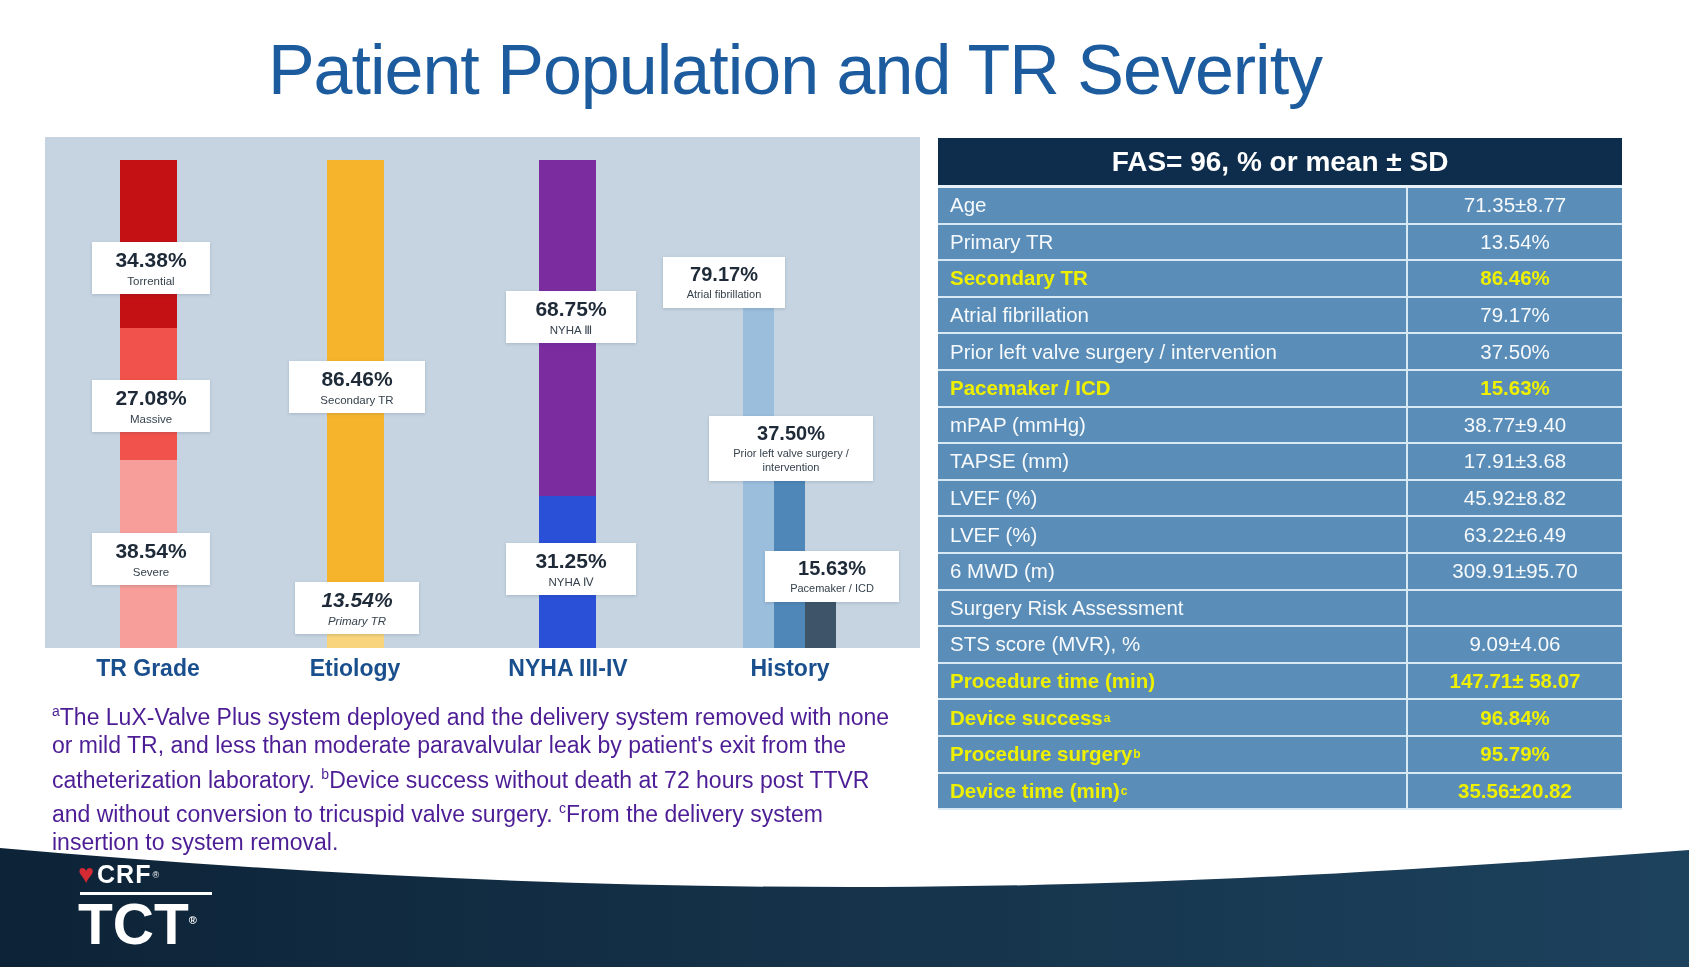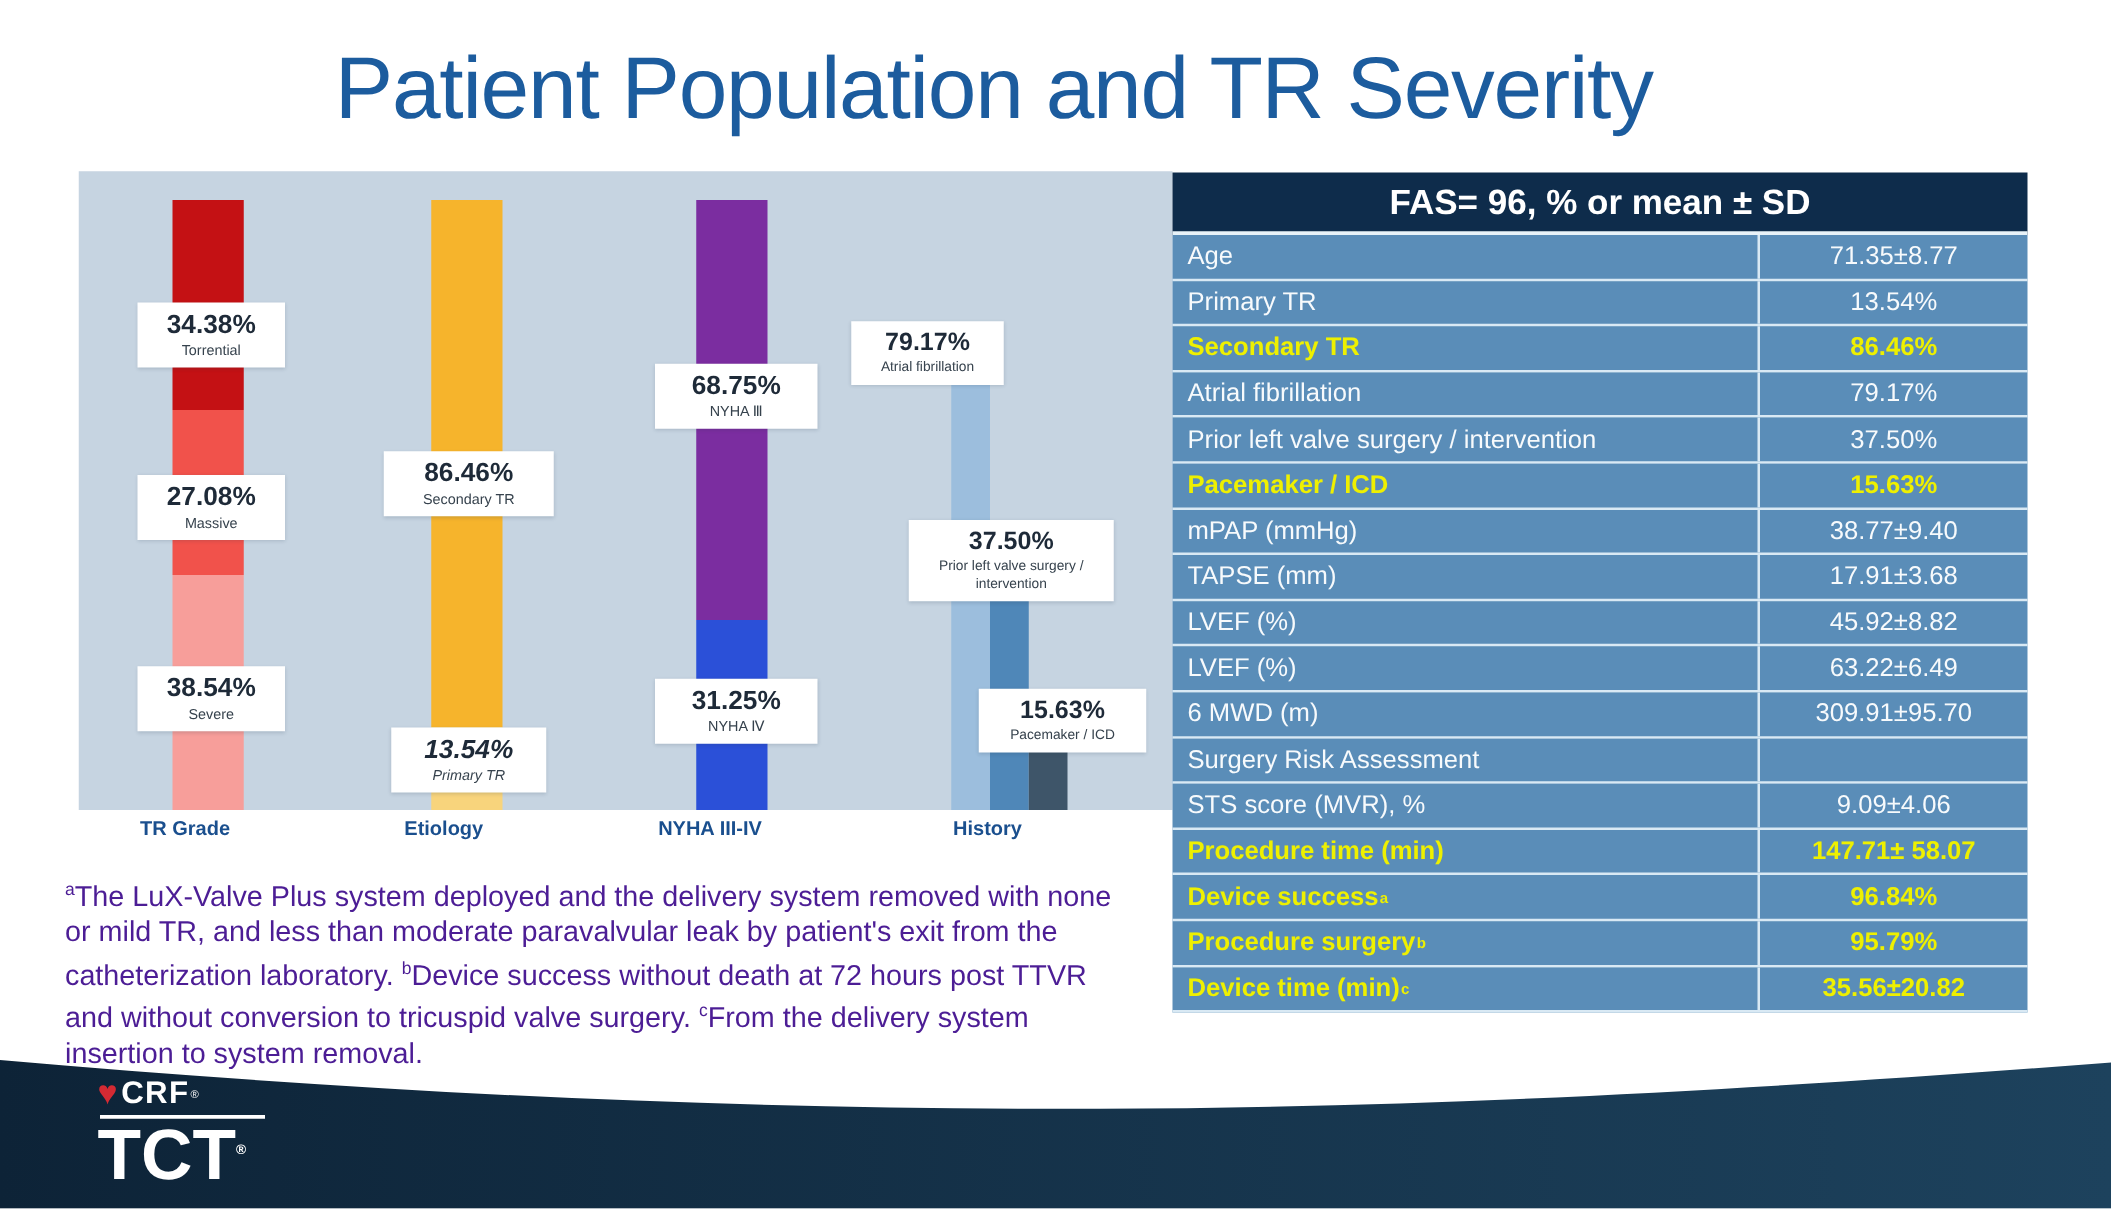--- a/index.html
+++ b/index.html
@@ -2,34 +2,34 @@
 <html><head>
 <meta charset="utf-8">
 <style>
   html,body{margin:0;padding:0;background:#fff;}
   .slide{position:relative;width:1689px;height:967px;background:#ffffff;overflow:hidden;
          font-family:"Liberation Sans",sans-serif;}
   
   .title{position:absolute;top:30px;left:0;width:1590px;text-align:center;
          font-size:70px;color:#1c5c9e;font-weight:400;letter-spacing:-1px;}
   
-  .chart-panel{position:absolute;left:63px;top:137px;width:875px;height:511px;background:#c6d4e1;}
+  .chart-panel{position:absolute;left:45px;top:137px;width:875px;height:511px;background:#c6d4e1;}
   .bar{position:absolute;bottom:0;display:flex;flex-direction:column;}
   .seg{width:100%;}
   .hbar{position:absolute;bottom:0;}
   .hbar.capped{box-sizing:border-box;border-top:7px solid #2c3e4f;}
   .label-box{position:absolute;background:#ffffff;text-align:center;padding:7px 3px 6px 3px;
              box-shadow:0 1px 3px rgba(30,50,70,.18);z-index:5;}
   .label-box .pct{font-size:21px;font-weight:bold;color:#1e2a38;line-height:1.05;}
   .label-box .sub{font-size:11.5px;color:#36424d;margin-top:3px;line-height:1.25;}
   .label-box.small .pct{font-size:20px;}
   .label-box.small .sub{font-size:11px;}
   .label-box.italic .pct,.label-box.italic .sub{font-style:italic;}
   .cat-label{position:absolute;top:655px;transform:translateX(-50%);
-             font-size:16px;font-weight:bold;color:#1a4f8e;white-space:nowrap;}
+             font-size:23px;font-weight:bold;color:#1a4f8e;white-space:nowrap;}
   
   .ptable{position:absolute;left:938px;top:138px;width:684px;}
   .thead{height:47px;background:#0e2c4b;color:#ffffff;font-weight:bold;font-size:28px;
          display:flex;align-items:center;justify-content:center;border-bottom:3px solid #e8f2f8;}
   .trow{display:flex;height:36.6px;background:#5a8db8;border-bottom:2px solid #d9e9f4;
         box-sizing:border-box;font-size:20.5px;color:#f7fafc;align-items:stretch;}
   .tlabel{flex:1;display:flex;align-items:center;padding-left:12px;white-space:nowrap;}
   .tlabel sup{font-size:12px;margin-left:1px;}
   .tvalue{width:214px;border-left:2px solid #d9e9f4;display:flex;align-items:center;justify-content:center;}
   .trow.hl{color:#eef000;font-weight:bold;}

